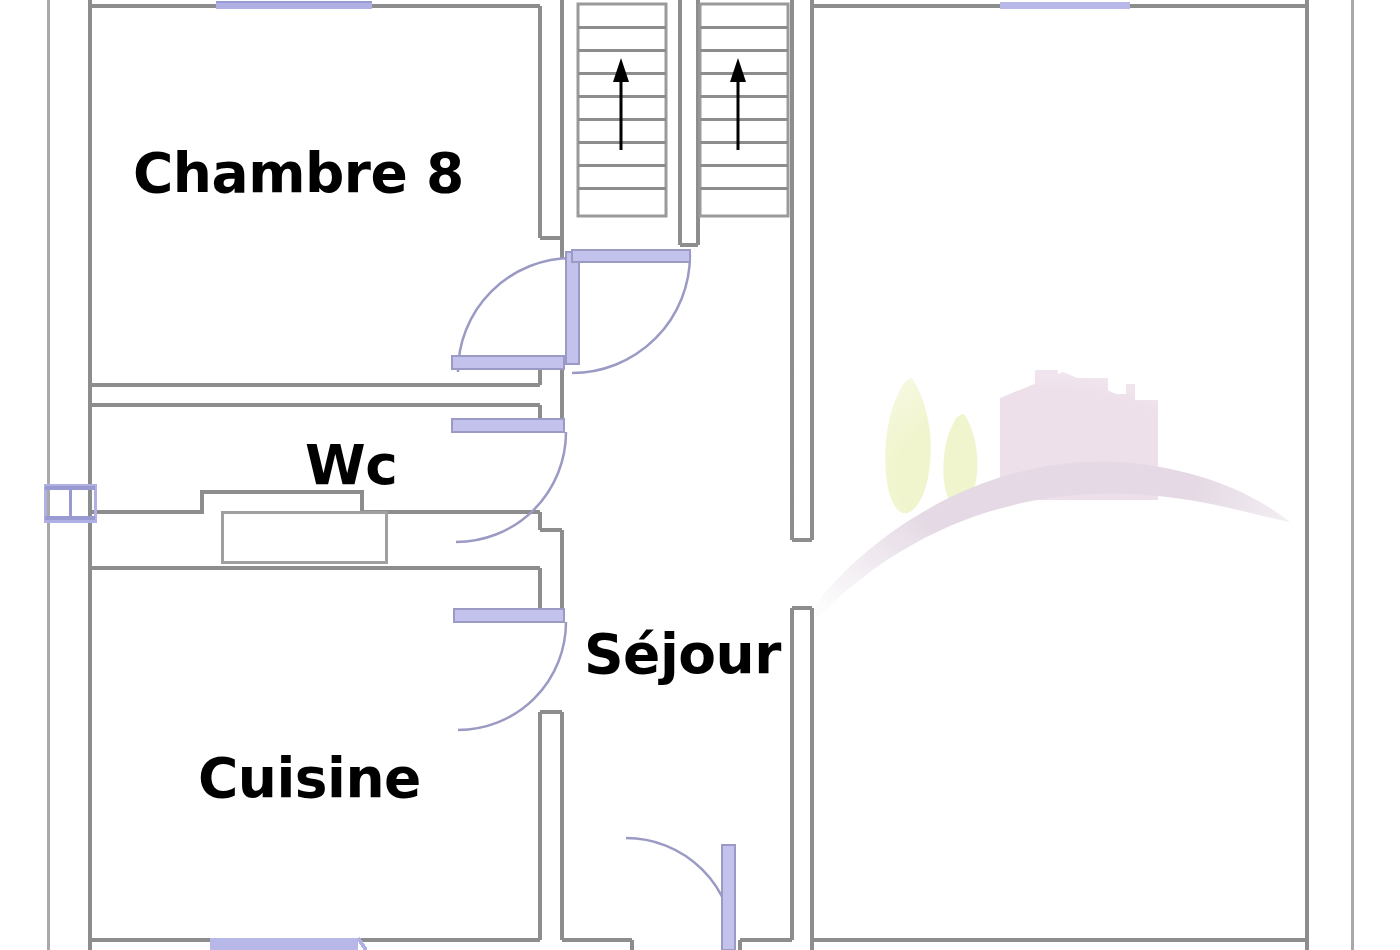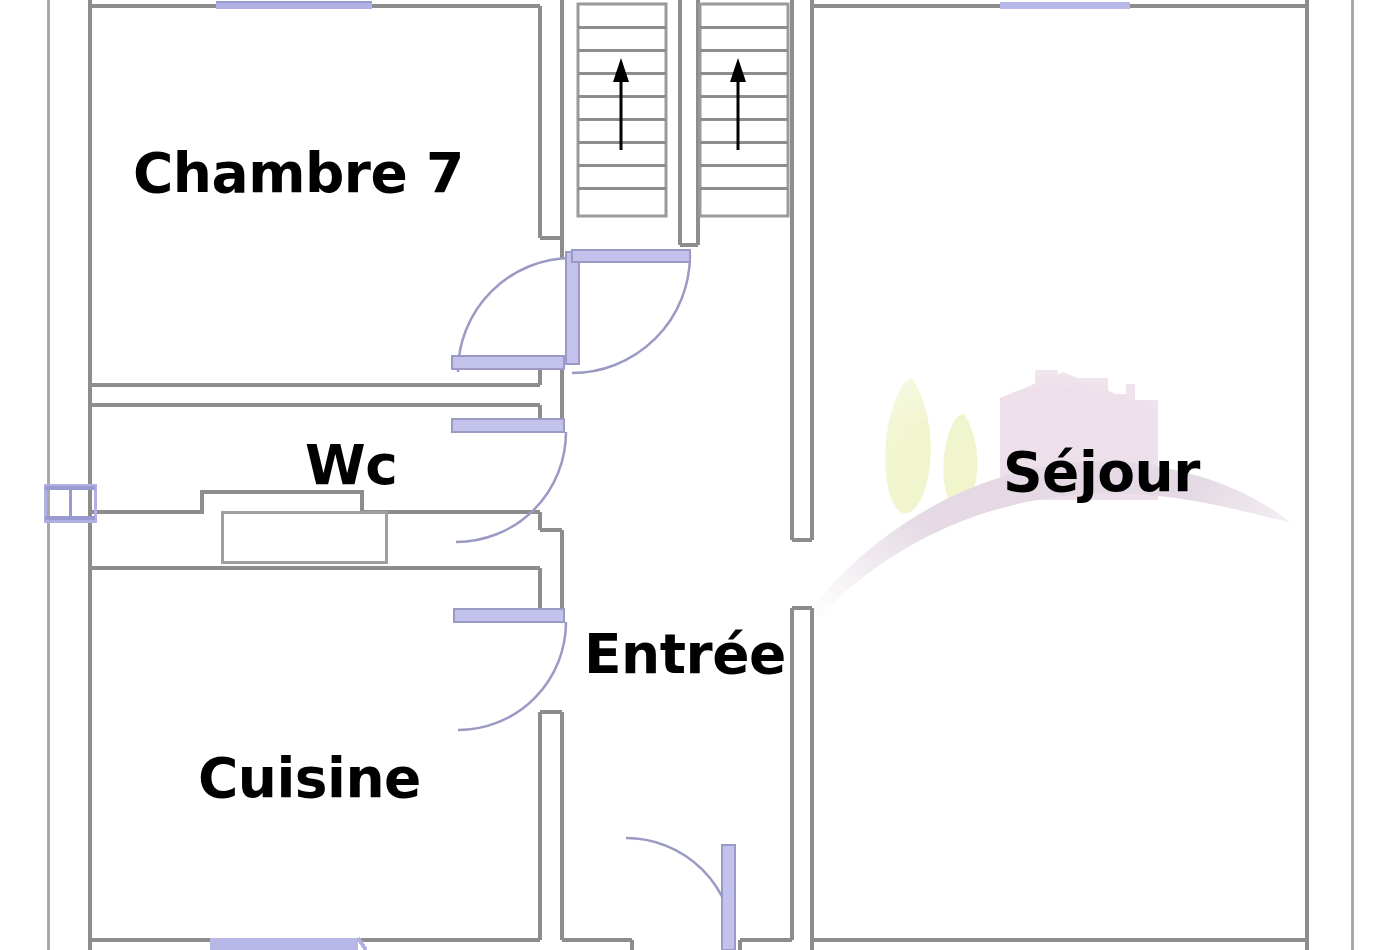--- a/index.html
+++ b/index.html
@@ -250,23 +250,22 @@
       </g>
 
       <g stroke="#8d8d8d" stroke-width="4" fill="none" shape-rendering="crispEdges">
         <line x1="632" y1="940" x2="632" y2="960"></line>
         <line x1="740" y1="940" x2="740" y2="960"></line>
       </g>
 
     </g>
   </svg>
 
-  <div class="room-label" id="label-chambre1">Chambre 7</div>
+  <div class="room-label" id="label-chambre1">Chambre 8</div>
 
   <div class="room-label" id="label-wc">Wc</div>
 
   <div class="room-label" id="label-cuisine">Cuisine</div>
 
-  <div class="room-label" id="label-entree">Entrée</div>
-
-  <div class="room-label" id="label-sejour">Séjour</div>
+  <div class="room-label" id="label-entree">Séjour</div>
+
 
 </div>
 
 </body></html>

